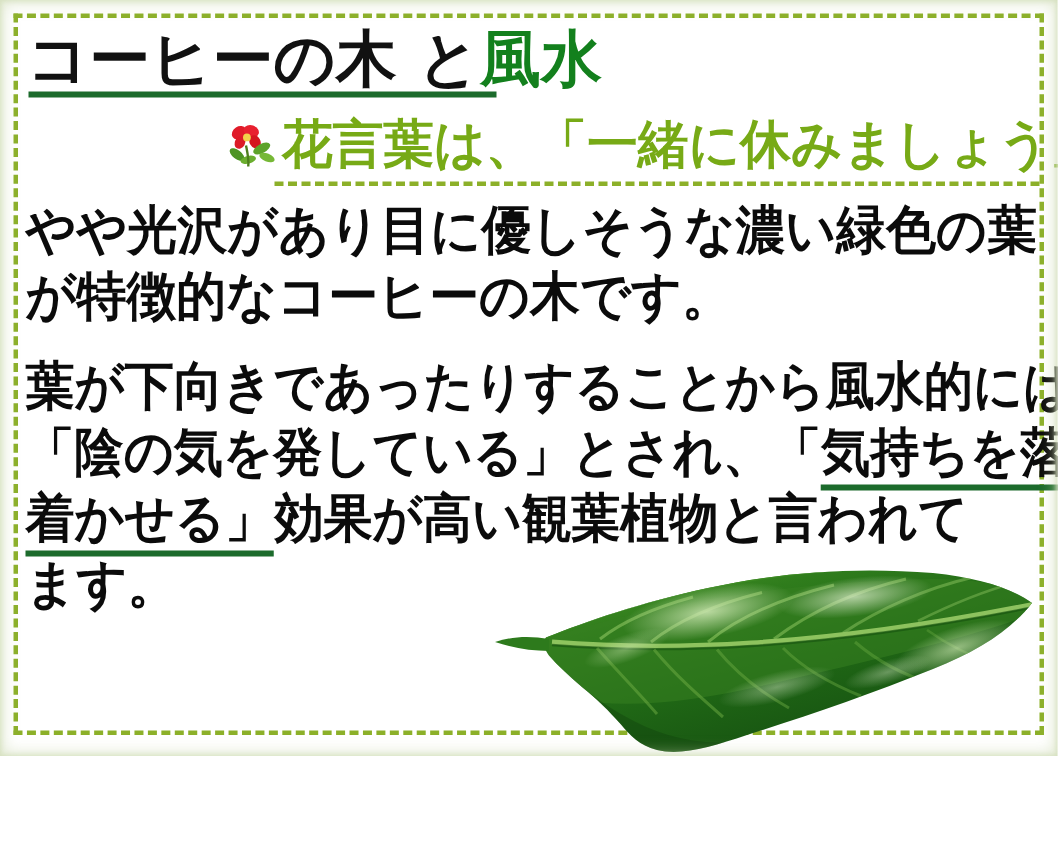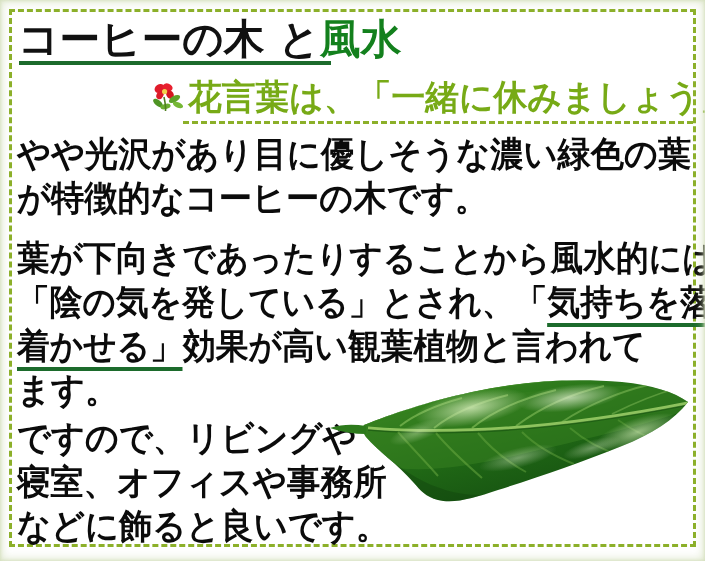--- a/index.html
+++ b/index.html
@@ -10,21 +10,21 @@
   body {
     width: 705px;
     height: 561px;
     overflow: hidden;
     font-family: "DejaVu Sans", "Liberation Sans", sans-serif;
   }
 
   #page {
     position: relative;
     width: 705px;
-    height: 561px;
+    height: 504px;
     background: #ffffff;
     box-sizing: border-box;
   }
 
   
   #page::before {
     content: "";
     position: absolute;
     inset: 0;
     pointer-events: none;
@@ -210,25 +210,20 @@
         <span class="line">が特徴的なコーヒーの木です。</span>
       </div>
 
       <div class="para p2">
         <span class="line tight">葉が下向きであったりすることから風水的には</span>
         <span class="line tight"><span>「陰の気を発している」とされ、「</span><span class="uline">気持ちを落ち</span></span>
         <span class="line tight"><span class="uline">着かせる」</span><span>効果が高い観葉植物と言われて</span></span>
         <span class="line">ます。</span>
       </div>
 
-      <div class="para">
-        <span class="line">ですので、リビングや</span>
-        <span class="line">寝室、オフィスや事務所</span>
-        <span class="line">などに飾ると良いです。</span>
-      </div>
 
     </div>
 
     <div class="leaf-wrap">
       <svg viewBox="0 0 372 180" xmlns="http://www.w3.org/2000/svg">
         <defs>
           <linearGradient id="leafBody" x1="0" y1="0" x2="0.7" y2="1">
             <stop offset="0%" stop-color="#4f9a2a"></stop>
             <stop offset="28%" stop-color="#2f7c1c"></stop>
             <stop offset="60%" stop-color="#1f6615"></stop>

